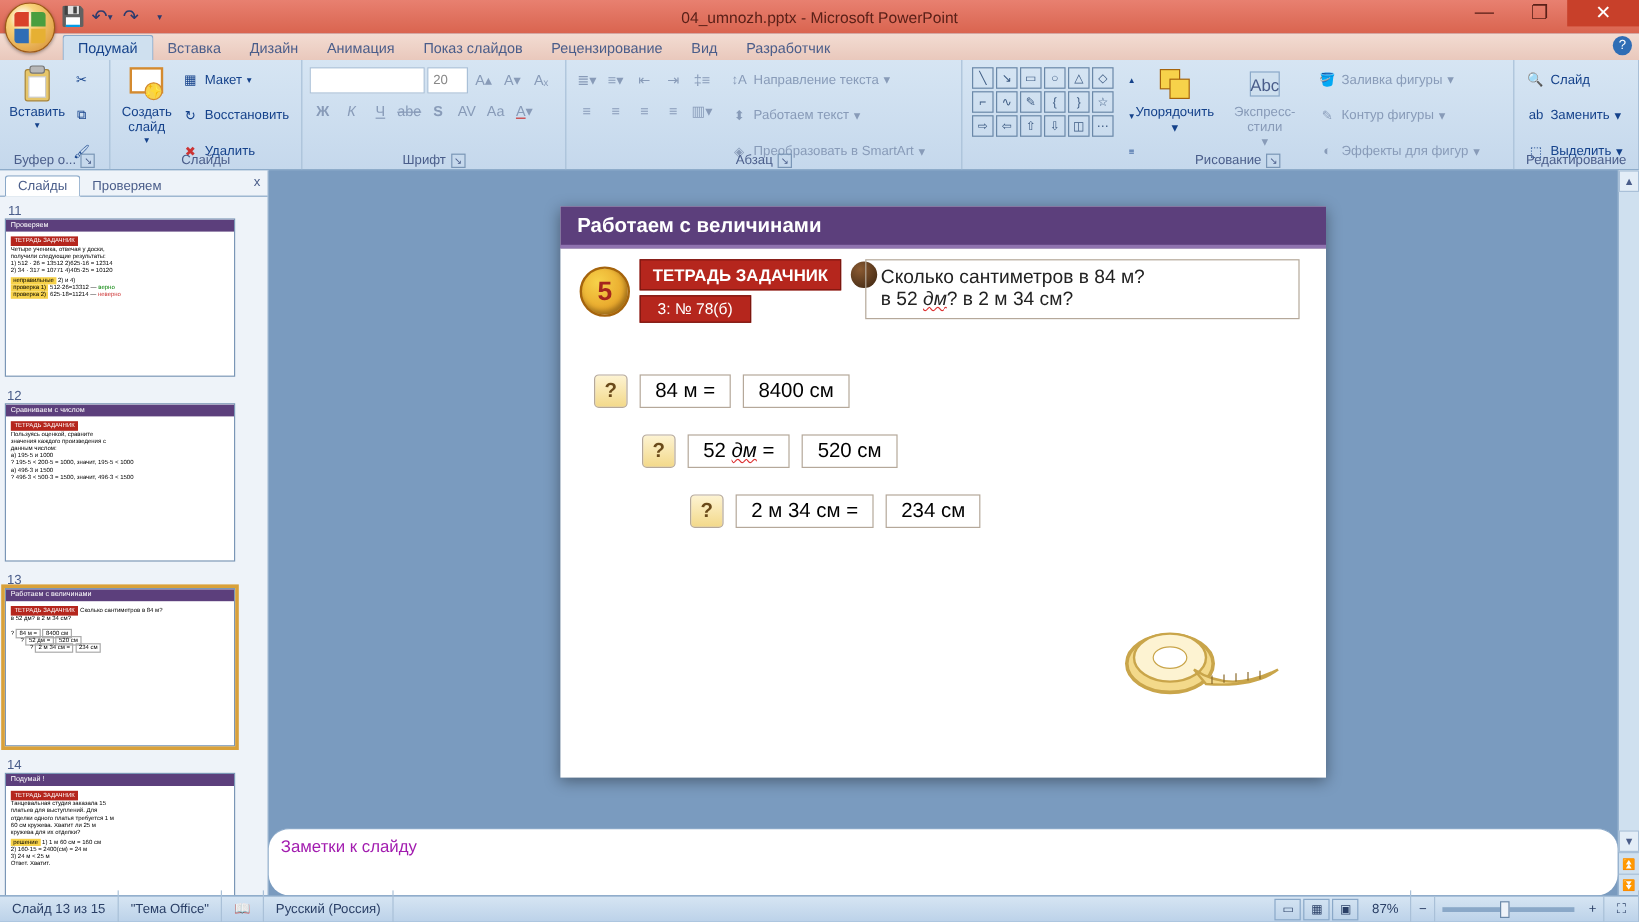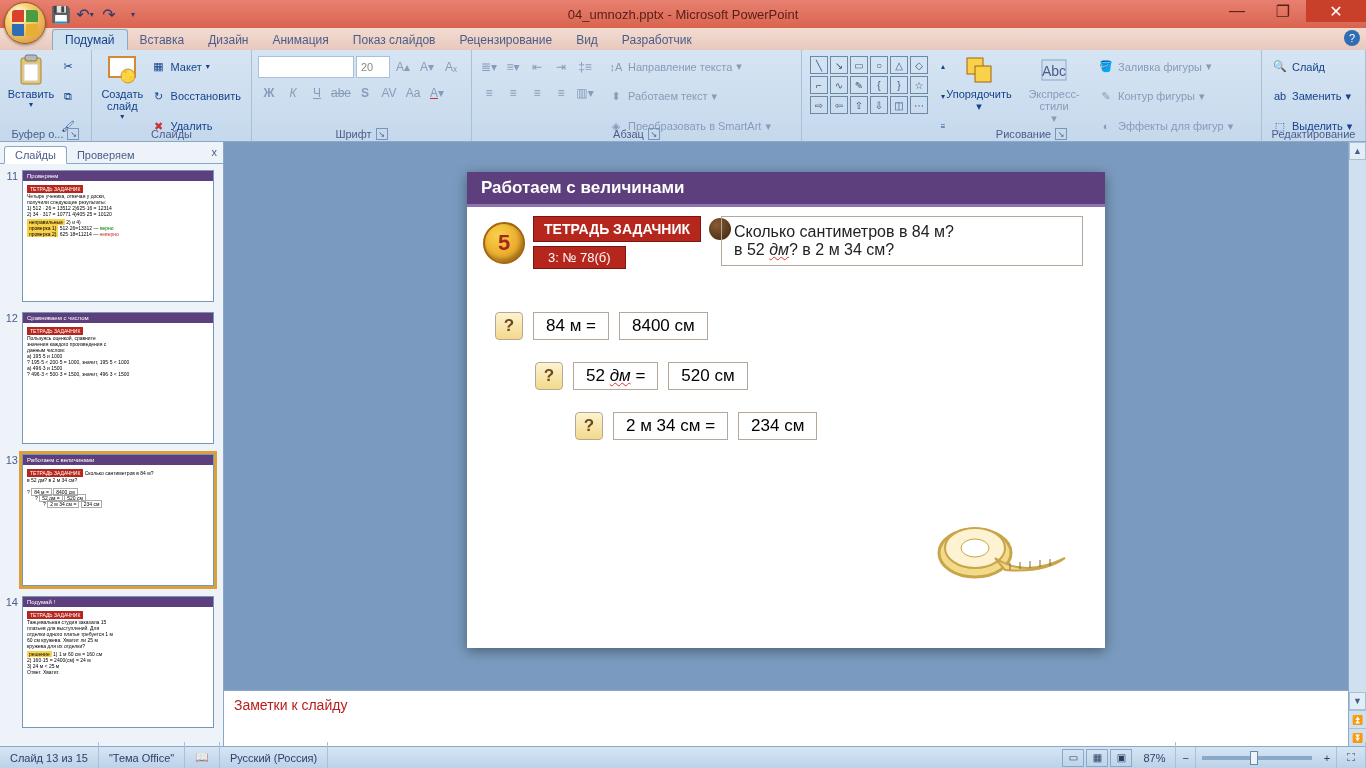--- a/index.html
+++ b/index.html
@@ -46,21 +46,21 @@
 .editing .smbtn { white-space:nowrap; }
 
 
 .workspace { position:absolute; top:142px; left:0; right:0; bottom:22px; display:flex; }
 .slides-panel { width:224px; background:#eef3f9; border-right:1px solid #8aa8c8; display:flex; flex-direction:column; }
 .sp-tabs { height:22px; display:flex; align-items:flex-end; padding-left:4px; border-bottom:1px solid #8aa8c8; position:relative; }
 .sp-tab { font-size:11px; padding:2px 10px; color:#4a5d8a; cursor:pointer; }
 .sp-tab.active { background:#fff; border:1px solid #8aa8c8; border-bottom:1px solid #fff; border-radius:3px 3px 0 0; margin-bottom:-1px; }
 .sp-close { position:absolute; right:6px; top:4px; font-size:11px; color:#4a5d8a; cursor:pointer; }
 .thumbs { flex:1; overflow:hidden; padding:6px 4px; }
-.thumb-row { display:flex; margin-bottom:10px; }
+.thumb-row { display:flex; margin-bottom:10px;flex-direction:column; }
 .thumb-num { width:18px; font-size:11px; color:#4a5d8a; text-align:right; padding-right:4px; }
 .thumb { width:192px; height:132px; background:#fff; border:1px solid #7a96b6; position:relative; font-size:5px; overflow:hidden; }
 .thumb.selected { outline:3px solid #d9a13a; }
 .thumb .th-header { background:#5c3f7c; color:#fff; padding:2px 4px; font-size:6px; }
 .thumb .th-body { padding:4px; }
 .th-redlabel { background:#b5261d; color:#fff; padding:1px 3px; display:inline-block; font-size:5px; }
 
 
 .slide-area { flex:1; background:#7a9bbf; display:flex; flex-direction:column; position:relative; }
 .canvas-wrap { flex:1; display:flex; align-items:flex-start; justify-content:center; padding-top:30px; overflow:hidden; }
@@ -72,21 +72,21 @@
 .red-sub { background:#b5261d; color:#fff; padding:3px 14px; font-size:13px; border:1px solid #7a160f; }
 .brown-dot { width:22px; height:22px; border-radius:50%; background:radial-gradient(circle at 35% 30%, #8a5a32, #3a2410); }
 .question-box { border:1px solid #b5a89a; padding:6px 12px; font-size:16px; color:#222; }
 .qmark { width:28px; height:28px; border:1px solid #b5a89a; background:linear-gradient(#fdf3d2,#f3d98a); border-radius:4px; display:flex; align-items:center; justify-content:center; font-size:17px; font-weight:bold; color:#6a4a1a; }
 .val-box { border:1px solid #b5a89a; padding:3px 12px; font-size:17px; }
 .eq-row { display:flex; align-items:center; gap:10px; }
 .tape { position:absolute; right:30px; bottom:60px; }
 .footer-note { position:absolute; right:14px; bottom:8px; font-size:13px; color:#444; }
 
 
-.notes { height:56px; background:#fff; border-top:1px solid #8aa8c8; padding:6px 10px; font-size:14px; color:#b91c1c; }
+.notes { height:56px; background:#fff; border-top:1px solid #8aa8c8; padding:6px 10px; font-size:14px; color:#a21caf;border-radius:17px; }
 
 
 .vscroll { width:18px; background:#cfe0ef; border-left:1px solid #8aa8c8; display:flex; flex-direction:column; }
 .vscroll .sbtn { height:18px; display:flex; align-items:center; justify-content:center; font-size:9px; color:#4a5d8a; border:1px solid #a9c0d8; background:#e3edf7; }
 .vscroll .strack { flex:1; }
 .vscroll .dbl { height:18px; border-top:1px solid #a9c0d8; display:flex; align-items:center; justify-content:center; font-size:9px; color:#4a5d8a; }
 
 
 .status { position:absolute; left:0; right:0; bottom:0; height:22px; background:linear-gradient(#d6e5f3,#bcd2e9); border-top:1px solid #8aa8c8; display:flex; align-items:center; font-size:11px; color:#2a3f66; }
 .status .cell { padding:16px 10px; border-right:1px solid #a9c0d8; height:100%; display:flex; align-items:center; gap:4px; }

